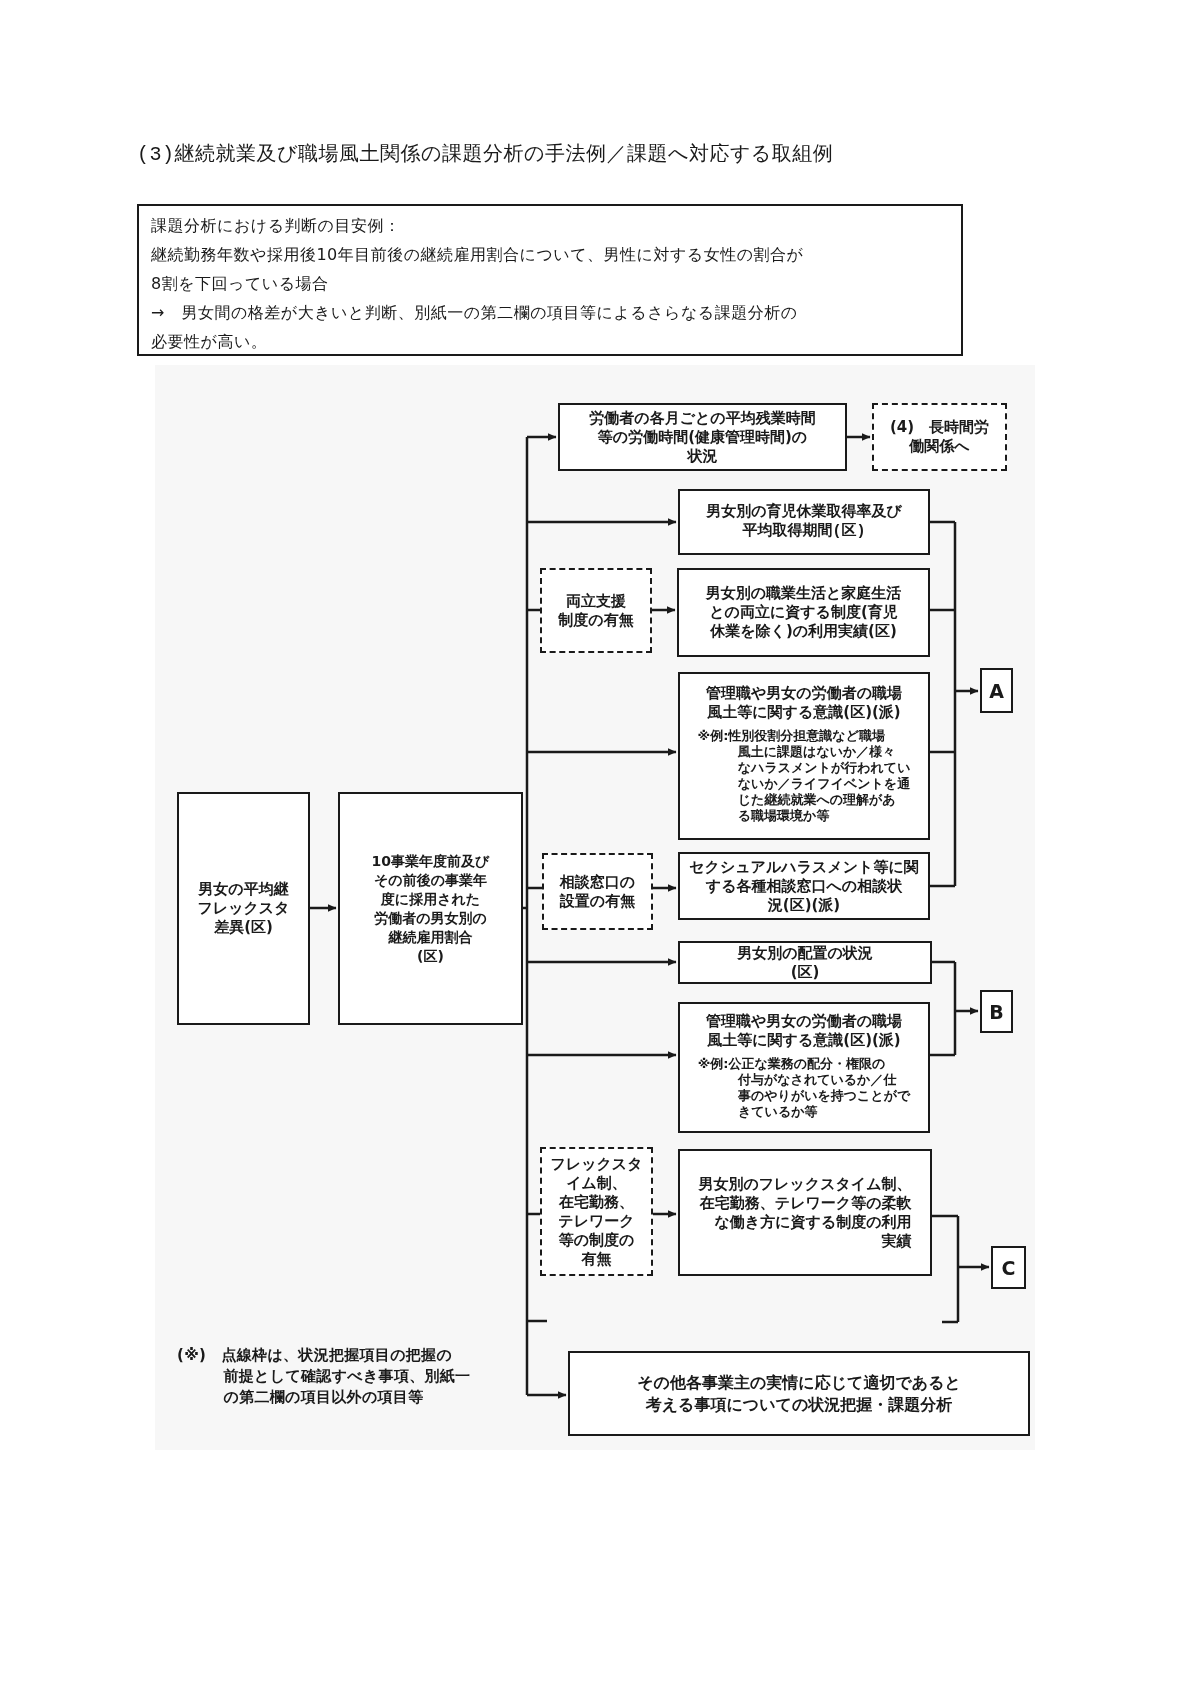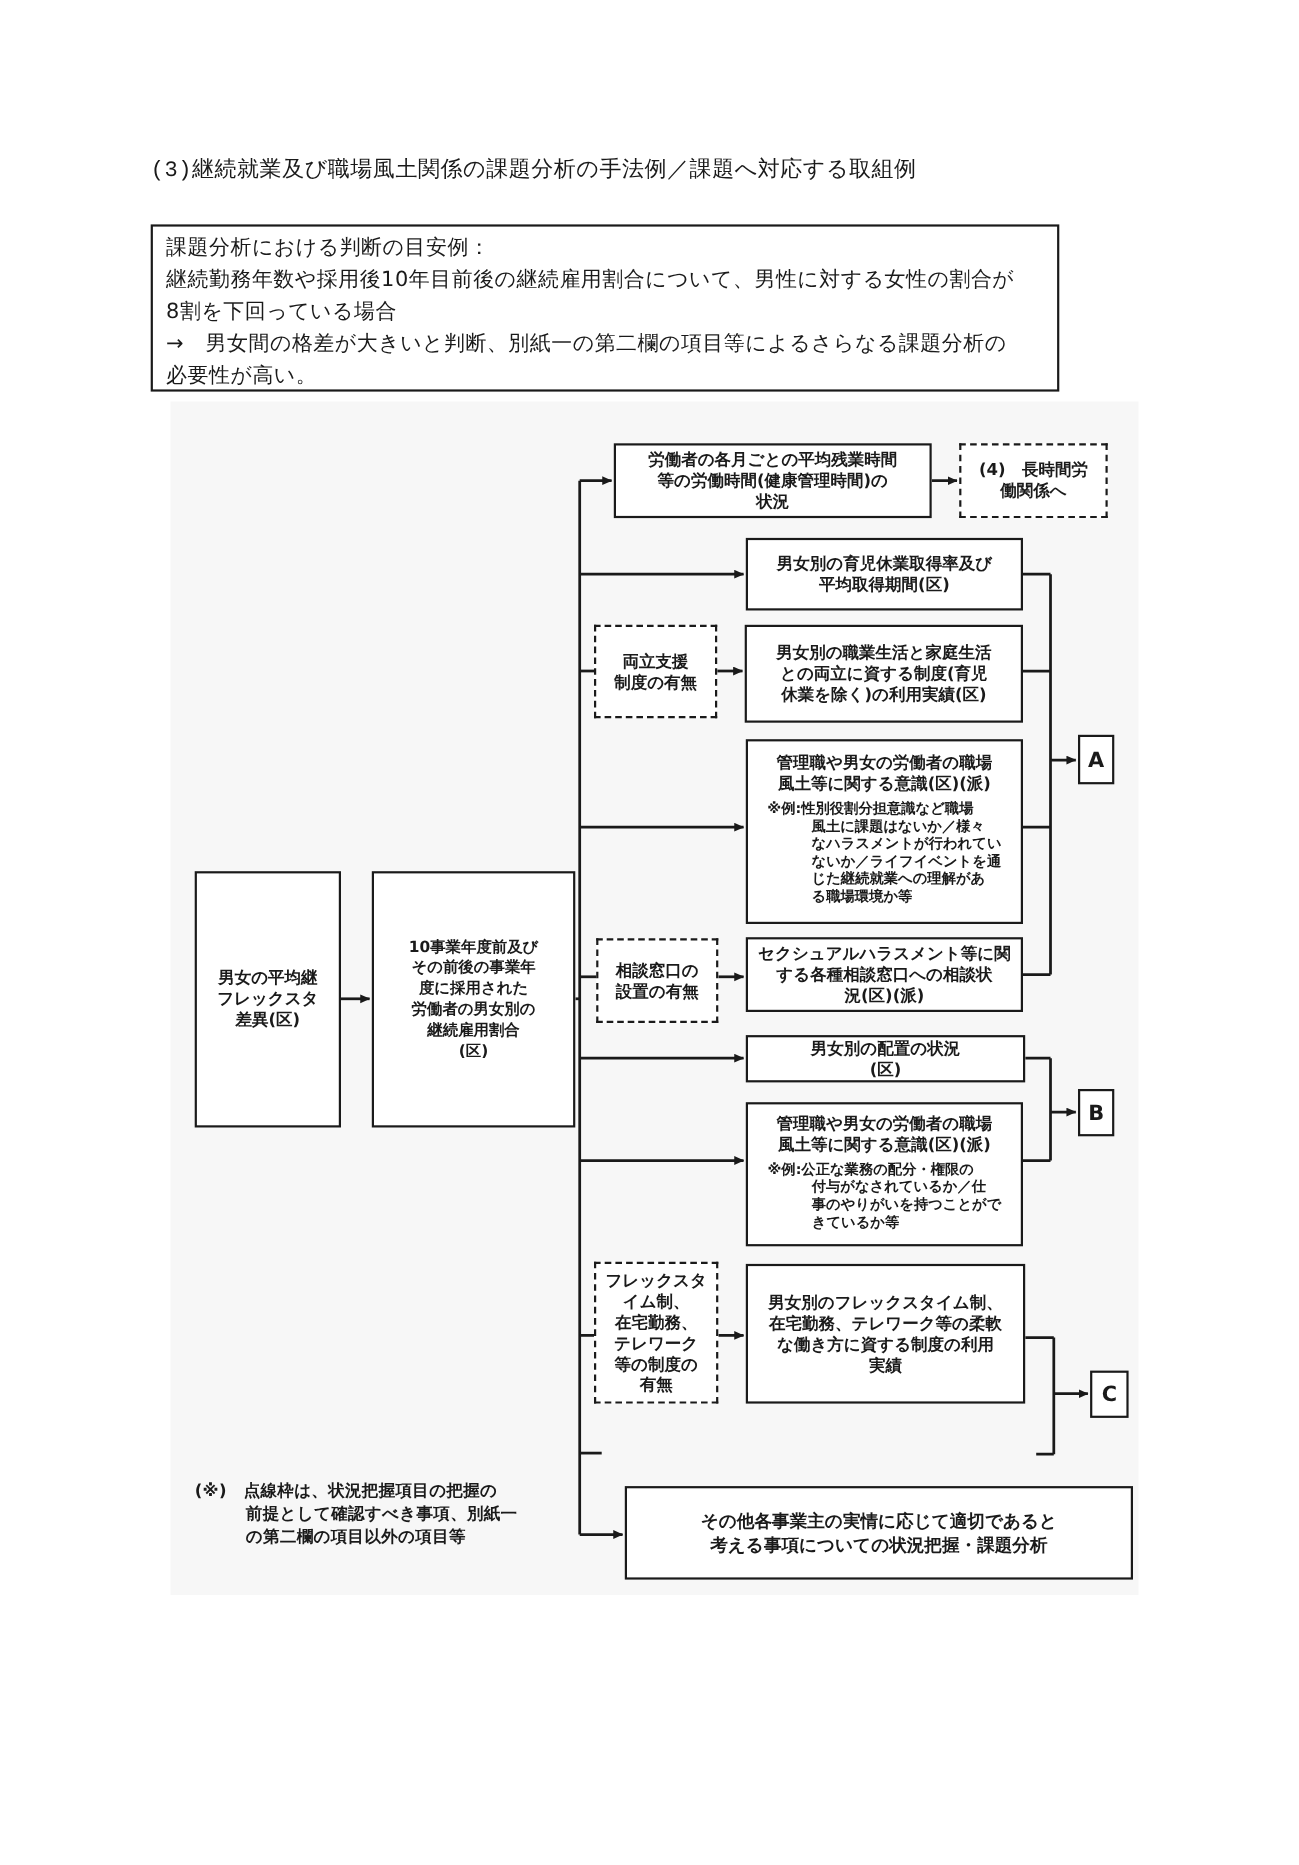--- a/index.html
+++ b/index.html
@@ -9,21 +9,21 @@
     color:#1a1a1a;
   }
   .abs{position:absolute;box-sizing:border-box;}
   .page-title{
     left:137px;top:140px;width:920px;
     font-size:20px;letter-spacing:.5px;white-space:pre-line;font-family:Liberation Mono, monospace;
   }
   .guideline{
     left:137px;top:204px;width:826px;height:152px;
     border:2px solid #1a1a1a;background:#fff;
-    padding:5px 12px;font-size:19px;line-height:29px;white-space:pre-line;
+    padding:5px 12px;font-size:16px;line-height:29px;white-space:pre-line;
     letter-spacing:.5px;
   }
   .flow{
     left:155px;top:365px;width:880px;height:1085px;background:#f7f7f7;
   }
   .flow svg{position:absolute;left:0;top:0;}
   .node{
     position:absolute;box-sizing:border-box;background:#ffffff;
     border:2.5px solid #1a1a1a;
     display:flex;flex-direction:column;align-items:center;justify-content:center;
@@ -114,21 +114,21 @@
 継続雇用割合
 (区)</div>
 
   <div class="node" style="left:403px;top:38px;width:289px;height:68px;">労働者の各月ごとの平均残業時間
 等の労働時間(健康管理時間)の
 状況</div>
 
   <div class="node dashed" style="left:717px;top:38px;width:135px;height:68px;">(4)　長時間労
 働関係へ</div>
 
-  <div class="node" style="left:523px;top:124px;width:252px;height:66px;">男女別の育児休業取得率及び
+  <div class="node" style="left:523px;top:124px;width:252px;height:66px;font-family:Liberation Mono, monospace;">男女別の育児休業取得率及び
 平均取得期間(区)</div>
 
   <div class="node dashed" style="left:385px;top:203px;width:112px;height:85px;">両立支援
 制度の有無</div>
 
   <div class="node" style="left:522px;top:203px;width:253px;height:89px;">男女別の職業生活と家庭生活
 との両立に資する制度(育児
 休業を除く)の利用実績(区)</div>
 
   <div class="node" style="left:523px;top:307px;width:252px;height:168px;justify-content:flex-start;padding-top:10px;">
@@ -161,21 +161,21 @@
 きているか等</span>
   </div>
 
   <div class="node dashed" style="left:385px;top:782px;width:113px;height:129px;">フレックスタ
 イム制、
 在宅勤務、
 テレワーク
 等の制度の
 有無</div>
 
-  <div class="node" style="left:523px;top:784px;width:254px;height:127px;">男女別のフレックスタイム制、
+  <div class="node" style="left:523px;top:784px;width:254px;height:127px;text-align:right;">男女別のフレックスタイム制、
 在宅勤務、テレワーク等の柔軟
 な働き方に資する制度の利用
 実績</div>
 
 
   <div class="node" style="left:413px;top:986px;width:462px;height:85px;font-size:16px;line-height:22px;">その他各事業主の実情に応じて適切であると
 考える事項についての状況把握・課題分析</div>
 
   <div class="outlabel" style="left:825px;top:303px;width:33px;height:45px;">A</div>
   <div class="outlabel" style="left:825px;top:625px;width:33px;height:43px;">B</div>

